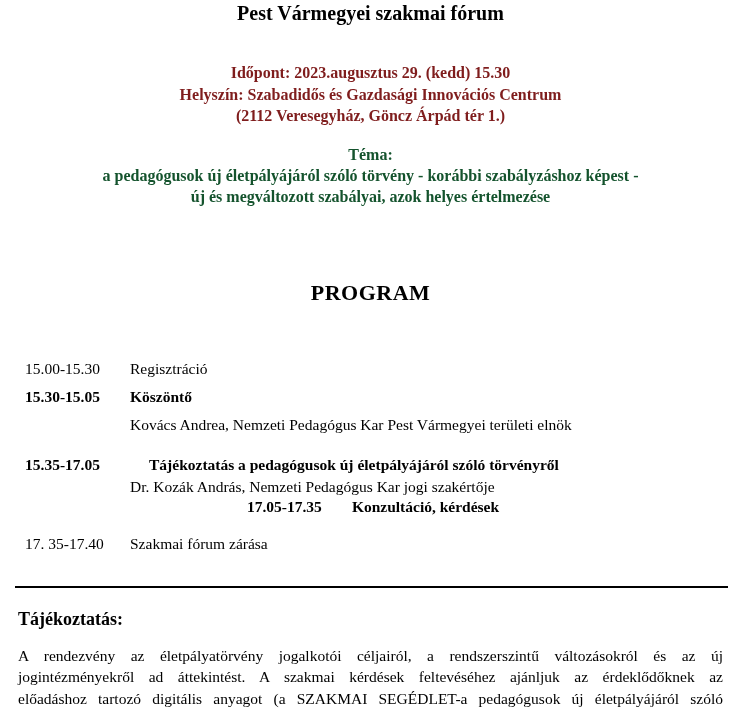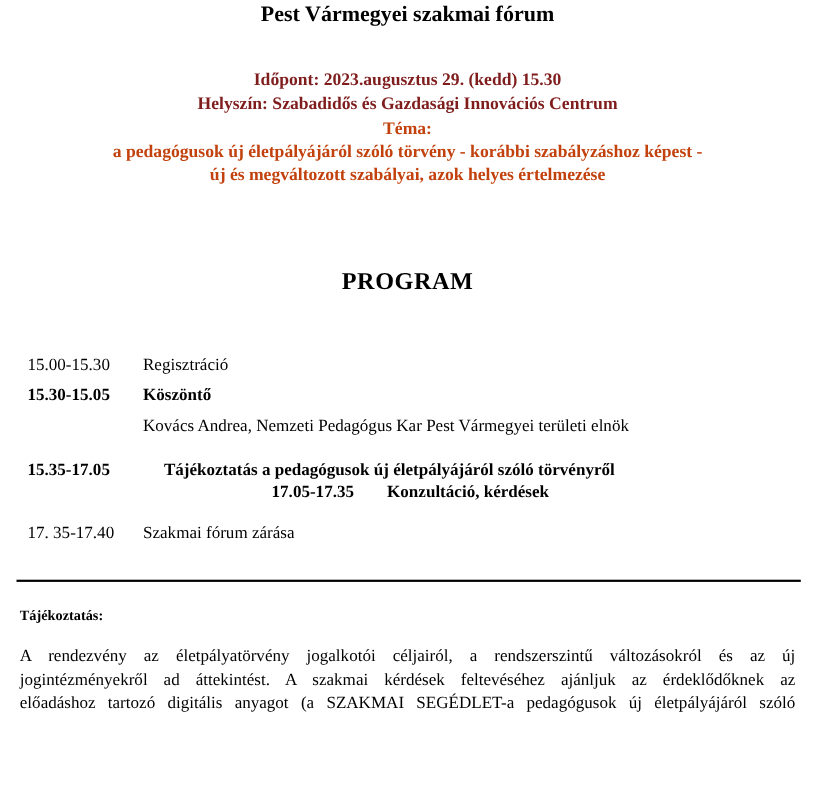--- a/index.html
+++ b/index.html
@@ -31,26 +31,26 @@
   }
   .event-info {
     margin-top: 37px;
     text-align: center;
     font-weight: bold;
     font-size: 16px;
     line-height: 21.5px;
     color: #538135;
   }
   .theme-block {
-    margin-top: 2px;
+    margin-top: 17px;
     text-align: center;
     font-weight: bold;
     font-size: 16px;
     line-height: 21px;
-    color: #c2410c;
+    color: #14532d;
   }
   .program-heading {
     margin: 0;
     margin-top: 73px;
     text-align: center;
     font-weight: bold;
     font-size: 22px;
     line-height: 26px;
     letter-spacing: 0.5px;
   }
@@ -82,21 +82,21 @@
   .section-divider {
     border: none;
     border-top: 2px solid #000000;
     margin: 32px 13px 0 15px;
   }
   .info-heading {
     margin: 16px;
     margin-top: 21px;
     margin-left: 18px;
     font-weight: bold;
-    font-size: 13px;
+    font-size: 18px;
     line-height: 20px;
   }
   .info-paragraph {
     margin-top: 14px;
     margin-left: 18px;
     margin-right: 18px;
     font-size: 15.5px;
     line-height: 21.5px;
   }
   .info-paragraph .pline {
@@ -108,20 +108,21 @@
 </head>
 <body>
 
 <div class="page">
 
   <h1 class="doc-title">Pest Vármegyei szakmai fórum</h1>
 
   <div class="event-info" style="color: #7f1d1d;">
     <div>Időpont: 2023.augusztus 29. (kedd) 15.30</div>
     <div>Helyszín: Szabadidős és Gazdasági Innovációs Centrum</div>
+    <div>(2112 Veresegyház, Göncz Árpád tér 1.)</div>
   </div>
 
   <div class="theme-block">
     <div>Téma:</div>
     <div>a pedagógusok új életpályájáról szóló törvény - korábbi szabályzáshoz képest -</div>
     <div>új és megváltozott szabályai, azok helyes értelmezése</div>
   </div>
 
   <h2 class="program-heading">PROGRAM</h2>
 
@@ -135,20 +136,21 @@
     <div class="srow bold mt-8">
       <span class="time">15.30-15.05</span>
       <span class="stitle">Köszöntő</span>
     </div>
     <div class="speaker mt-8">Kovács Andrea, Nemzeti Pedagógus Kar Pest Vármegyei területi elnök</div>
 
     <div class="srow bold mt-20">
       <span class="time">15.35-17.05</span>
       <span class="stitle">Tájékoztatás a pedagógusok új életpályájáról szóló törvényről</span>
     </div>
+    <div class="speaker mt-2">Dr. Kozák András, Nemzeti Pedagógus Kar jogi szakértője</div>
 
     <div class="srow bold mt-18">
       <span class="time">17.05-17.35</span>
       <span class="stitle">Konzultáció, kérdések</span>
     </div>
 
     <div class="srow mt-17">
       <span class="time">17. 35-17.40</span>
       <span class="stitle">Szakmai fórum zárása</span>
     </div>

